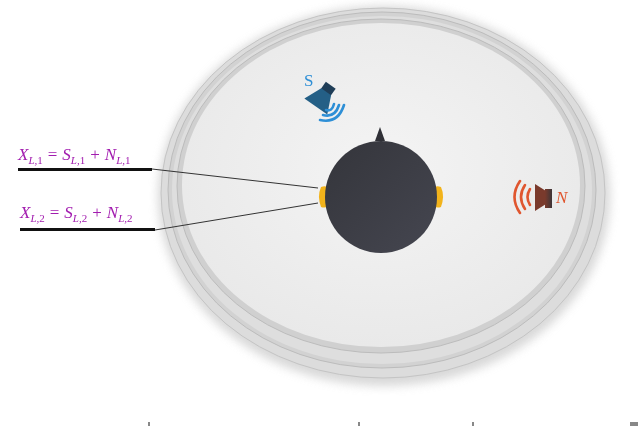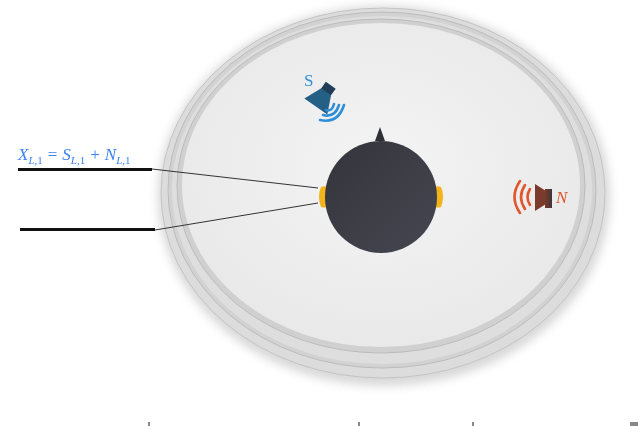--- a/index.html
+++ b/index.html
@@ -2,21 +2,21 @@
 <html><head>
 <meta charset="utf-8">
 <style>
   html, body { margin: 0; padding: 0; background: #ffffff; }
   body { width: 640px; height: 426px; position: relative; overflow: hidden; font-family: "Liberation Serif", serif; }
   .stage { position: absolute; left: 0; top: 0; width: 640px; height: 426px; }
   .eq {
     position: absolute;
     font-family: "Liberation Serif", "DejaVu Serif", serif;
     font-size: 17px;
-    color: #3b82f6;
+    color: #a21caf;
     white-space: nowrap;
     line-height: 1;
   }
   .eq i { font-style: italic; }
   .eq sub { font-size: 11px; vertical-align: -4px; font-style: italic; }
   .eq sub .num { font-style: normal; }
   .eq .op { padding: 0 5px; font-style: normal; }
   .underline {
     position: absolute; height: 3px; background: #111;
   }
@@ -90,19 +90,22 @@
       <path d="M441,187 q4,9 0,20 q-6,2 -9,-3 l0,-15 q3,-4 9,-2 Z" fill="#f2b31b"></path>
       <circle cx="381" cy="197" r="56" fill="url(#headGrad)"></circle>
     </g>
   </svg>
 
   <div class="eq" style="left:18px; top:146px;">
     <i>X</i><sub><span>L,</span><span class="num">1</span></sub><span class="op">=</span><i>S</i><sub><span>L,</span><span class="num">1</span></sub><span class="op">+</span><i>N</i><sub><span>L,</span><span class="num">1</span></sub>
   </div>
   <div class="underline" style="left:18px; top:168px; width:134px;"></div>
 
+  <div class="eq" style="left:20px; top:204px;">
+    <i>X</i><sub><span>L,</span><span class="num">2</span></sub><span class="op">=</span><i>S</i><sub><span>L,</span><span class="num">2</span></sub><span class="op">+</span><i>N</i><sub><span>L,</span><span class="num">2</span></sub>
+  </div>
   <div class="underline" style="left:20px; top:228px; width:135px;"></div>
 
   <div class="cut-mark" style="left:148px;"></div>
   <div class="cut-mark" style="left:358px;"></div>
   <div class="cut-mark" style="left:472px;"></div>
   <div class="cut-mark" style="left:630px; width:8px;"></div>
 </div>
 
 </body></html>

